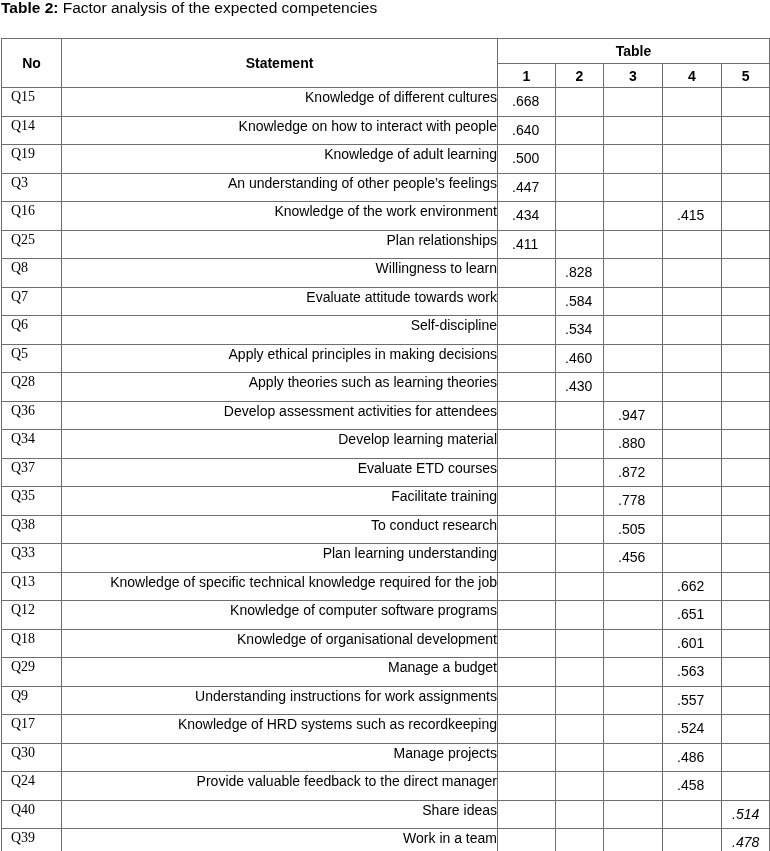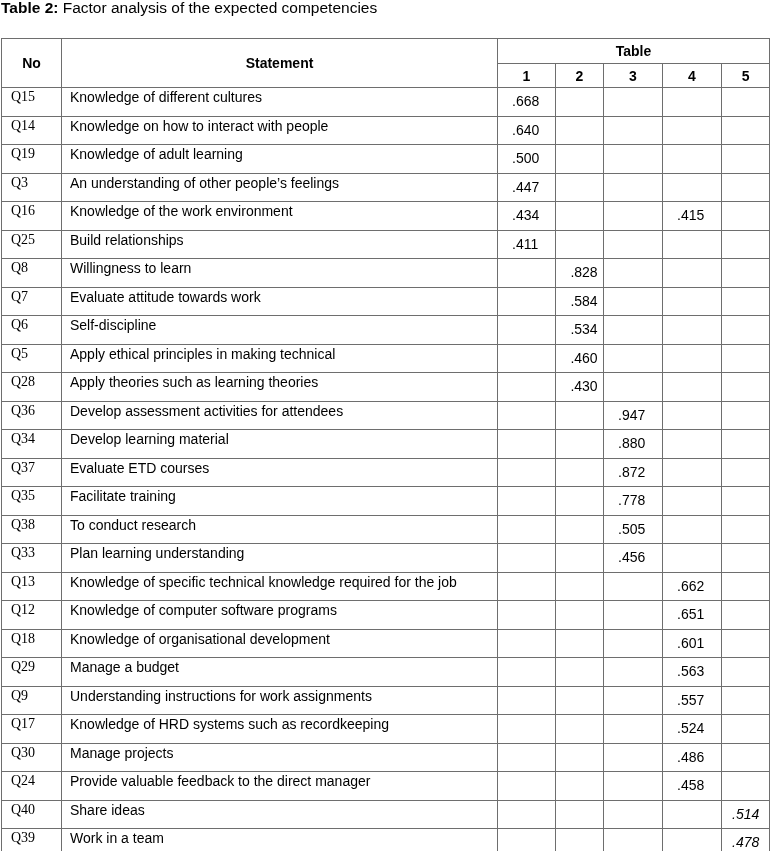--- a/index.html
+++ b/index.html
@@ -7,31 +7,31 @@
   .caption { position: absolute; left: 1px; top: -1px; font-size: 15.5px; line-height: 18px; white-space: nowrap; }
   .caption b { font-weight: bold; }
   table.fa { position: absolute; left: 1px; top: 38px; border-collapse: collapse; table-layout: fixed; width: 768px; font-size: 14px; }
   table.fa td, table.fa th { border: 1.3px solid #6e6e6e; padding: 0; overflow: hidden; white-space: nowrap; }
   table.fa th { font-weight: bold; text-align: center; }
   .h1 th { height: 24px; }
   .h2 th { height: 23px; font-size: 14px; }
   .th-no, .th-stmt { vertical-align: middle; margin-top: 35px; }
   tr.row td { height: 23.5px; vertical-align: top; line-height: 18px; }
   td.no { padding-left: 9px !important; font-family: Liberation Serif, serif; }
-  td.stmt { padding-left: 8px !important; }
+  td.stmt { padding-left: 8px !important; text-align: right; }
   td.val { padding-left: 14px !important; padding-top: 4px !important; line-height: 18px; }
   col.c-no { width: 60px; }
   col.c-stmt { width: 436px; }
   col.c-f1 { width: 58px; }
   col.c-f2 { width: 48px; }
   col.c-f3 { width: 59px; }
   col.c-f4 { width: 59px; }
   col.c-f5 { width: 48px; }
   td.val.f5 { padding-left: 10px !important; font-style: italic; }
-  td.val.f2 { padding-left: 9px !important; text-align: center; }
+  td.val.f2 { padding-left: 9px !important; }
 </style>
 </head>
 <body>
 
 <div class="caption"><b>Table 2:</b><span> Factor analysis of the expected competencies</span></div>
 
 <table class="fa">
   <colgroup>
     <col class="c-no">
       <col class="c-stmt">
@@ -96,21 +96,21 @@
         <td class="no">Q16</td>
         <td class="stmt">Knowledge of the work environment</td>
         <td class="val f1">.434</td>
         <td class="val f2"></td>
         <td class="val f3"></td>
         <td class="val f4">.415</td>
         <td class="val f5"></td>
       </tr>
       <tr class="row">
         <td class="no">Q25</td>
-        <td class="stmt">Build relationships</td>
+        <td class="stmt">Plan relationships</td>
         <td class="val f1">.411</td>
         <td class="val f2"></td>
         <td class="val f3"></td>
         <td class="val f4"></td>
         <td class="val f5"></td>
       </tr>
       <tr class="row">
         <td class="no">Q8</td>
         <td class="stmt">Willingness to learn</td>
         <td class="val f1"></td>
@@ -132,21 +132,21 @@
         <td class="no">Q6</td>
         <td class="stmt">Self-discipline</td>
         <td class="val f1"></td>
         <td class="val f2">.534</td>
         <td class="val f3"></td>
         <td class="val f4"></td>
         <td class="val f5"></td>
       </tr>
       <tr class="row">
         <td class="no">Q5</td>
-        <td class="stmt">Apply ethical principles in making technical</td>
+        <td class="stmt">Apply ethical principles in making decisions</td>
         <td class="val f1"></td>
         <td class="val f2">.460</td>
         <td class="val f3"></td>
         <td class="val f4"></td>
         <td class="val f5"></td>
       </tr>
       <tr class="row">
         <td class="no">Q28</td>
         <td class="stmt">Apply theories such as learning theories</td>
         <td class="val f1"></td>

